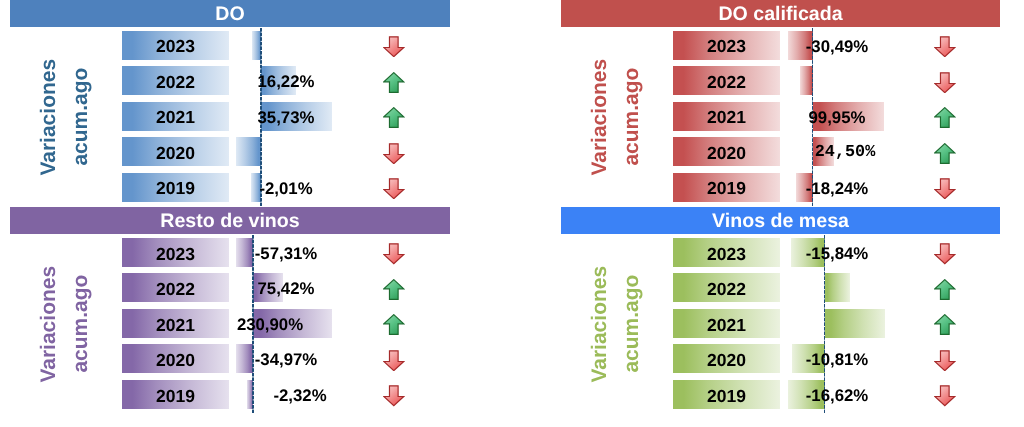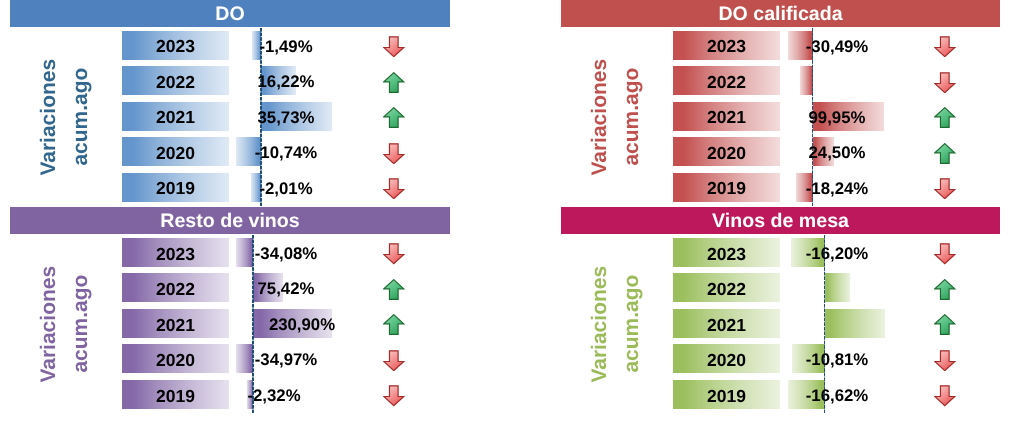--- a/index.html
+++ b/index.html
@@ -56,21 +56,20 @@
       </div>
   <div class="axis-group">
     <div class="axis-word" style="left:26px; color:#31678f;">Variaciones</div>
     <div class="axis-word" style="left:58px; color:#31678f;">acum.ago</div>
   </div>
   <div class="zeroline" style="left:250px; top:28.2px; height:177.4px;"></div>
   <div class="row" style="top:30.6px;">
     <div class="ybar" style="background:linear-gradient(90deg, #6495cc 0%, #6495cc 10%, #8aafd8 32%, #b6cde7 64%, #e0eaf5 100%);"></div>
     <div class="ylabel">2023</div>
     <div class="vbar" style="left:242px; width:9px; background:linear-gradient(270deg, #6495cc 0%, #6495cc 10%, #8aafd8 32%, #b6cde7 64%, #e0eaf5 100%);"></div>
-    <div class="vlabel" style="left:176px; width:200px;">-1,49%</div>
     <div class="arrow" style="left:373.2px; top:5.45px; width:21.6px; height:21.3px;"><svg viewBox="0 0 100 100" width="100%" height="100%" preserveAspectRatio="none">
             <path d="M30,4 L70,4 L70,54 L96,54 L50,97 L4,54 L30,54 Z" fill="url(#gradDown)" stroke="#a52a2a" stroke-width="5.5" stroke-linejoin="miter"></path>
           </svg></div>
   </div>
   <div class="row" style="top:66.1px;">
     <div class="ybar" style="background:linear-gradient(90deg, #6495cc 0%, #6495cc 10%, #8aafd8 32%, #b6cde7 64%, #e0eaf5 100%);"></div>
     <div class="ylabel">2022</div>
     <div class="vbar" style="left:251px; width:35px; background:linear-gradient(90deg, #6495cc 0%, #6495cc 10%, #8aafd8 32%, #b6cde7 64%, #e0eaf5 100%);"></div>
     <div class="vlabel" style="left:176px; width:200px;">16,22%</div>
     <div class="arrow" style="left:373.2px; top:5.45px; width:21.6px; height:21.3px;"><svg viewBox="0 0 100 100" width="100%" height="100%" preserveAspectRatio="none">
@@ -83,21 +82,20 @@
     <div class="vbar" style="left:251px; width:71px; background:linear-gradient(90deg, #6495cc 0%, #6495cc 10%, #8aafd8 32%, #b6cde7 64%, #e0eaf5 100%);"></div>
     <div class="vlabel" style="left:176px; width:200px;">35,73%</div>
     <div class="arrow" style="left:373.2px; top:5.45px; width:21.6px; height:21.3px;"><svg viewBox="0 0 100 100" width="100%" height="100%" preserveAspectRatio="none">
             <path d="M50,3 L96,46 L70,46 L70,96 L30,96 L30,46 L4,46 Z" fill="url(#gradUp)" stroke="#1d6b30" stroke-width="5.5" stroke-linejoin="miter"></path>
           </svg></div>
   </div>
   <div class="row" style="top:137.1px;">
     <div class="ybar" style="background:linear-gradient(90deg, #6495cc 0%, #6495cc 10%, #8aafd8 32%, #b6cde7 64%, #e0eaf5 100%);"></div>
     <div class="ylabel">2020</div>
     <div class="vbar" style="left:226px; width:25px; background:linear-gradient(270deg, #6495cc 0%, #6495cc 10%, #8aafd8 32%, #b6cde7 64%, #e0eaf5 100%);"></div>
-    <div class="vlabel" style="left:176px; width:200px;">-10,74%</div>
     <div class="arrow" style="left:373.2px; top:5.45px; width:21.6px; height:21.3px;"><svg viewBox="0 0 100 100" width="100%" height="100%" preserveAspectRatio="none">
             <path d="M30,4 L70,4 L70,54 L96,54 L50,97 L4,54 L30,54 Z" fill="url(#gradDown)" stroke="#a52a2a" stroke-width="5.5" stroke-linejoin="miter"></path>
           </svg></div>
   </div>
   <div class="row" style="top:172.6px;">
     <div class="ybar" style="background:linear-gradient(90deg, #6495cc 0%, #6495cc 10%, #8aafd8 32%, #b6cde7 64%, #e0eaf5 100%);"></div>
     <div class="ylabel">2019</div>
     <div class="vbar" style="left:241px; width:10px; background:linear-gradient(270deg, #6495cc 0%, #6495cc 10%, #8aafd8 32%, #b6cde7 64%, #e0eaf5 100%);"></div>
     <div class="vlabel" style="left:176px; width:200px;">-2,01%</div>
     <div class="arrow" style="left:373.2px; top:5.45px; width:21.6px; height:21.3px;"><svg viewBox="0 0 100 100" width="100%" height="100%" preserveAspectRatio="none">
@@ -137,21 +135,21 @@
     <div class="vbar" style="left:251.5px; width:71px; background:linear-gradient(90deg, #c45050 0%, #c45050 10%, #d27b7b 32%, #e3adad 64%, #f3dcdc 100%);"></div>
     <div class="vlabel" style="left:176px; width:200px;">99,95%</div>
     <div class="arrow" style="left:373.2px; top:5.45px; width:21.6px; height:21.3px;"><svg viewBox="0 0 100 100" width="100%" height="100%" preserveAspectRatio="none">
             <path d="M50,3 L96,46 L70,46 L70,96 L30,96 L30,46 L4,46 Z" fill="url(#gradUp)" stroke="#1d6b30" stroke-width="5.5" stroke-linejoin="miter"></path>
           </svg></div>
   </div>
   <div class="row" style="top:137.1px;">
     <div class="ybar" style="background:linear-gradient(90deg, #c45050 0%, #c45050 10%, #d27b7b 32%, #e3adad 64%, #f3dcdc 100%);"></div>
     <div class="ylabel">2020</div>
     <div class="vbar" style="left:251.5px; width:21px; background:linear-gradient(90deg, #c45050 0%, #c45050 10%, #d27b7b 32%, #e3adad 64%, #f3dcdc 100%);"></div>
-    <div class="vlabel" style="left:176px; width:200px;">24,50%</div>
+    <div class="vlabel" style="left:184px; width:200px;font-family:Liberation Mono, monospace;">24,50%</div>
     <div class="arrow" style="left:373.2px; top:5.45px; width:21.6px; height:21.3px;"><svg viewBox="0 0 100 100" width="100%" height="100%" preserveAspectRatio="none">
             <path d="M50,3 L96,46 L70,46 L70,96 L30,96 L30,46 L4,46 Z" fill="url(#gradUp)" stroke="#1d6b30" stroke-width="5.5" stroke-linejoin="miter"></path>
           </svg></div>
   </div>
   <div class="row" style="top:172.6px;">
     <div class="ybar" style="background:linear-gradient(90deg, #c45050 0%, #c45050 10%, #d27b7b 32%, #e3adad 64%, #f3dcdc 100%);"></div>
     <div class="ylabel">2019</div>
     <div class="vbar" style="left:234.5px; width:17px; background:linear-gradient(270deg, #c45050 0%, #c45050 10%, #d27b7b 32%, #e3adad 64%, #f3dcdc 100%);"></div>
     <div class="vlabel" style="left:176px; width:200px;">-18,24%</div>
     <div class="arrow" style="left:373.2px; top:5.45px; width:21.6px; height:21.3px;"><svg viewBox="0 0 100 100" width="100%" height="100%" preserveAspectRatio="none">
@@ -165,76 +163,76 @@
       </div>
   <div class="axis-group">
     <div class="axis-word" style="left:26px; color:#8064a2;">Variaciones</div>
     <div class="axis-word" style="left:58px; color:#8064a2;">acum.ago</div>
   </div>
   <div class="zeroline" style="left:242px; top:28.2px; height:177.4px;"></div>
   <div class="row" style="top:30.6px;">
     <div class="ybar" style="background:linear-gradient(90deg, #8468a8 0%, #8468a8 10%, #a28dbd 32%, #c5b8d6 64%, #e6e1ee 100%);"></div>
     <div class="ylabel">2023</div>
     <div class="vbar" style="left:226px; width:17px; background:linear-gradient(270deg, #8468a8 0%, #8468a8 10%, #a28dbd 32%, #c5b8d6 64%, #e6e1ee 100%);"></div>
-    <div class="vlabel" style="left:176px; width:200px;">-34,08%</div>
+    <div class="vlabel" style="left:176px; width:200px;">-57,31%</div>
     <div class="arrow" style="left:373.2px; top:5.45px; width:21.6px; height:21.3px;"><svg viewBox="0 0 100 100" width="100%" height="100%" preserveAspectRatio="none">
             <path d="M30,4 L70,4 L70,54 L96,54 L50,97 L4,54 L30,54 Z" fill="url(#gradDown)" stroke="#a52a2a" stroke-width="5.5" stroke-linejoin="miter"></path>
           </svg></div>
   </div>
   <div class="row" style="top:66.1px;">
     <div class="ybar" style="background:linear-gradient(90deg, #8468a8 0%, #8468a8 10%, #a28dbd 32%, #c5b8d6 64%, #e6e1ee 100%);"></div>
     <div class="ylabel">2022</div>
     <div class="vbar" style="left:243px; width:30px; background:linear-gradient(90deg, #8468a8 0%, #8468a8 10%, #a28dbd 32%, #c5b8d6 64%, #e6e1ee 100%);"></div>
     <div class="vlabel" style="left:176px; width:200px;">75,42%</div>
     <div class="arrow" style="left:373.2px; top:5.45px; width:21.6px; height:21.3px;"><svg viewBox="0 0 100 100" width="100%" height="100%" preserveAspectRatio="none">
             <path d="M50,3 L96,46 L70,46 L70,96 L30,96 L30,46 L4,46 Z" fill="url(#gradUp)" stroke="#1d6b30" stroke-width="5.5" stroke-linejoin="miter"></path>
           </svg></div>
   </div>
   <div class="row" style="top:101.6px;">
     <div class="ybar" style="background:linear-gradient(90deg, #8468a8 0%, #8468a8 10%, #a28dbd 32%, #c5b8d6 64%, #e6e1ee 100%);"></div>
     <div class="ylabel">2021</div>
     <div class="vbar" style="left:243px; width:79px; background:linear-gradient(90deg, #8468a8 0%, #8468a8 10%, #a28dbd 32%, #c5b8d6 64%, #e6e1ee 100%);"></div>
-    <div class="vlabel" style="left:192px; width:200px;">230,90%</div>
+    <div class="vlabel" style="left:160px; width:200px;">230,90%</div>
     <div class="arrow" style="left:373.2px; top:5.45px; width:21.6px; height:21.3px;"><svg viewBox="0 0 100 100" width="100%" height="100%" preserveAspectRatio="none">
             <path d="M50,3 L96,46 L70,46 L70,96 L30,96 L30,46 L4,46 Z" fill="url(#gradUp)" stroke="#1d6b30" stroke-width="5.5" stroke-linejoin="miter"></path>
           </svg></div>
   </div>
   <div class="row" style="top:137.1px;">
     <div class="ybar" style="background:linear-gradient(90deg, #8468a8 0%, #8468a8 10%, #a28dbd 32%, #c5b8d6 64%, #e6e1ee 100%);"></div>
     <div class="ylabel">2020</div>
     <div class="vbar" style="left:226px; width:17px; background:linear-gradient(270deg, #8468a8 0%, #8468a8 10%, #a28dbd 32%, #c5b8d6 64%, #e6e1ee 100%);"></div>
     <div class="vlabel" style="left:176px; width:200px;">-34,97%</div>
     <div class="arrow" style="left:373.2px; top:5.45px; width:21.6px; height:21.3px;"><svg viewBox="0 0 100 100" width="100%" height="100%" preserveAspectRatio="none">
             <path d="M30,4 L70,4 L70,54 L96,54 L50,97 L4,54 L30,54 Z" fill="url(#gradDown)" stroke="#a52a2a" stroke-width="5.5" stroke-linejoin="miter"></path>
           </svg></div>
   </div>
   <div class="row" style="top:172.6px;">
     <div class="ybar" style="background:linear-gradient(90deg, #8468a8 0%, #8468a8 10%, #a28dbd 32%, #c5b8d6 64%, #e6e1ee 100%);"></div>
     <div class="ylabel">2019</div>
     <div class="vbar" style="left:237px; width:6px; background:linear-gradient(270deg, #8468a8 0%, #8468a8 10%, #a28dbd 32%, #c5b8d6 64%, #e6e1ee 100%);"></div>
-    <div class="vlabel" style="left:164px; width:200px;">-2,32%</div>
+    <div class="vlabel" style="left:190px; width:200px;">-2,32%</div>
     <div class="arrow" style="left:373.2px; top:5.45px; width:21.6px; height:21.3px;"><svg viewBox="0 0 100 100" width="100%" height="100%" preserveAspectRatio="none">
             <path d="M30,4 L70,4 L70,54 L96,54 L50,97 L4,54 L30,54 Z" fill="url(#gradDown)" stroke="#a52a2a" stroke-width="5.5" stroke-linejoin="miter"></path>
           </svg></div>
   </div>
 </div>
 <div class="panel" style="left:561px; top:207.2px; width:439px;">
-  <div class="panel-header" style="background:#be185d;">
+  <div class="panel-header" style="background:#3b82f6;">
         <span class="panel-title">Vinos de mesa</span>
       </div>
   <div class="axis-group">
     <div class="axis-word" style="left:26px; color:#9bbb59;">Variaciones</div>
     <div class="axis-word" style="left:58px; color:#9bbb59;">acum.ago</div>
   </div>
   <div class="zeroline" style="left:262.8px; top:28.2px; height:177.4px;"></div>
   <div class="row" style="top:30.6px;">
     <div class="ybar" style="background:linear-gradient(90deg, #9cbf5e 0%, #9cbf5e 10%, #b4cf85 32%, #d0e1b3 64%, #ebf2df 100%);"></div>
     <div class="ylabel">2023</div>
     <div class="vbar" style="left:229.8px; width:34px; background:linear-gradient(270deg, #9cbf5e 0%, #9cbf5e 10%, #b4cf85 32%, #d0e1b3 64%, #ebf2df 100%);"></div>
-    <div class="vlabel" style="left:176px; width:200px;">-16,20%</div>
+    <div class="vlabel" style="left:176px; width:200px;">-15,84%</div>
     <div class="arrow" style="left:373.2px; top:5.45px; width:21.6px; height:21.3px;"><svg viewBox="0 0 100 100" width="100%" height="100%" preserveAspectRatio="none">
             <path d="M30,4 L70,4 L70,54 L96,54 L50,97 L4,54 L30,54 Z" fill="url(#gradDown)" stroke="#a52a2a" stroke-width="5.5" stroke-linejoin="miter"></path>
           </svg></div>
   </div>
   <div class="row" style="top:66.1px;">
     <div class="ybar" style="background:linear-gradient(90deg, #9cbf5e 0%, #9cbf5e 10%, #b4cf85 32%, #d0e1b3 64%, #ebf2df 100%);"></div>
     <div class="ylabel">2022</div>
     <div class="vbar" style="left:263.8px; width:25px; background:linear-gradient(90deg, #9cbf5e 0%, #9cbf5e 10%, #b4cf85 32%, #d0e1b3 64%, #ebf2df 100%);"></div>
     <div class="arrow" style="left:373.2px; top:5.45px; width:21.6px; height:21.3px;"><svg viewBox="0 0 100 100" width="100%" height="100%" preserveAspectRatio="none">
             <path d="M50,3 L96,46 L70,46 L70,96 L30,96 L30,46 L4,46 Z" fill="url(#gradUp)" stroke="#1d6b30" stroke-width="5.5" stroke-linejoin="miter"></path>

